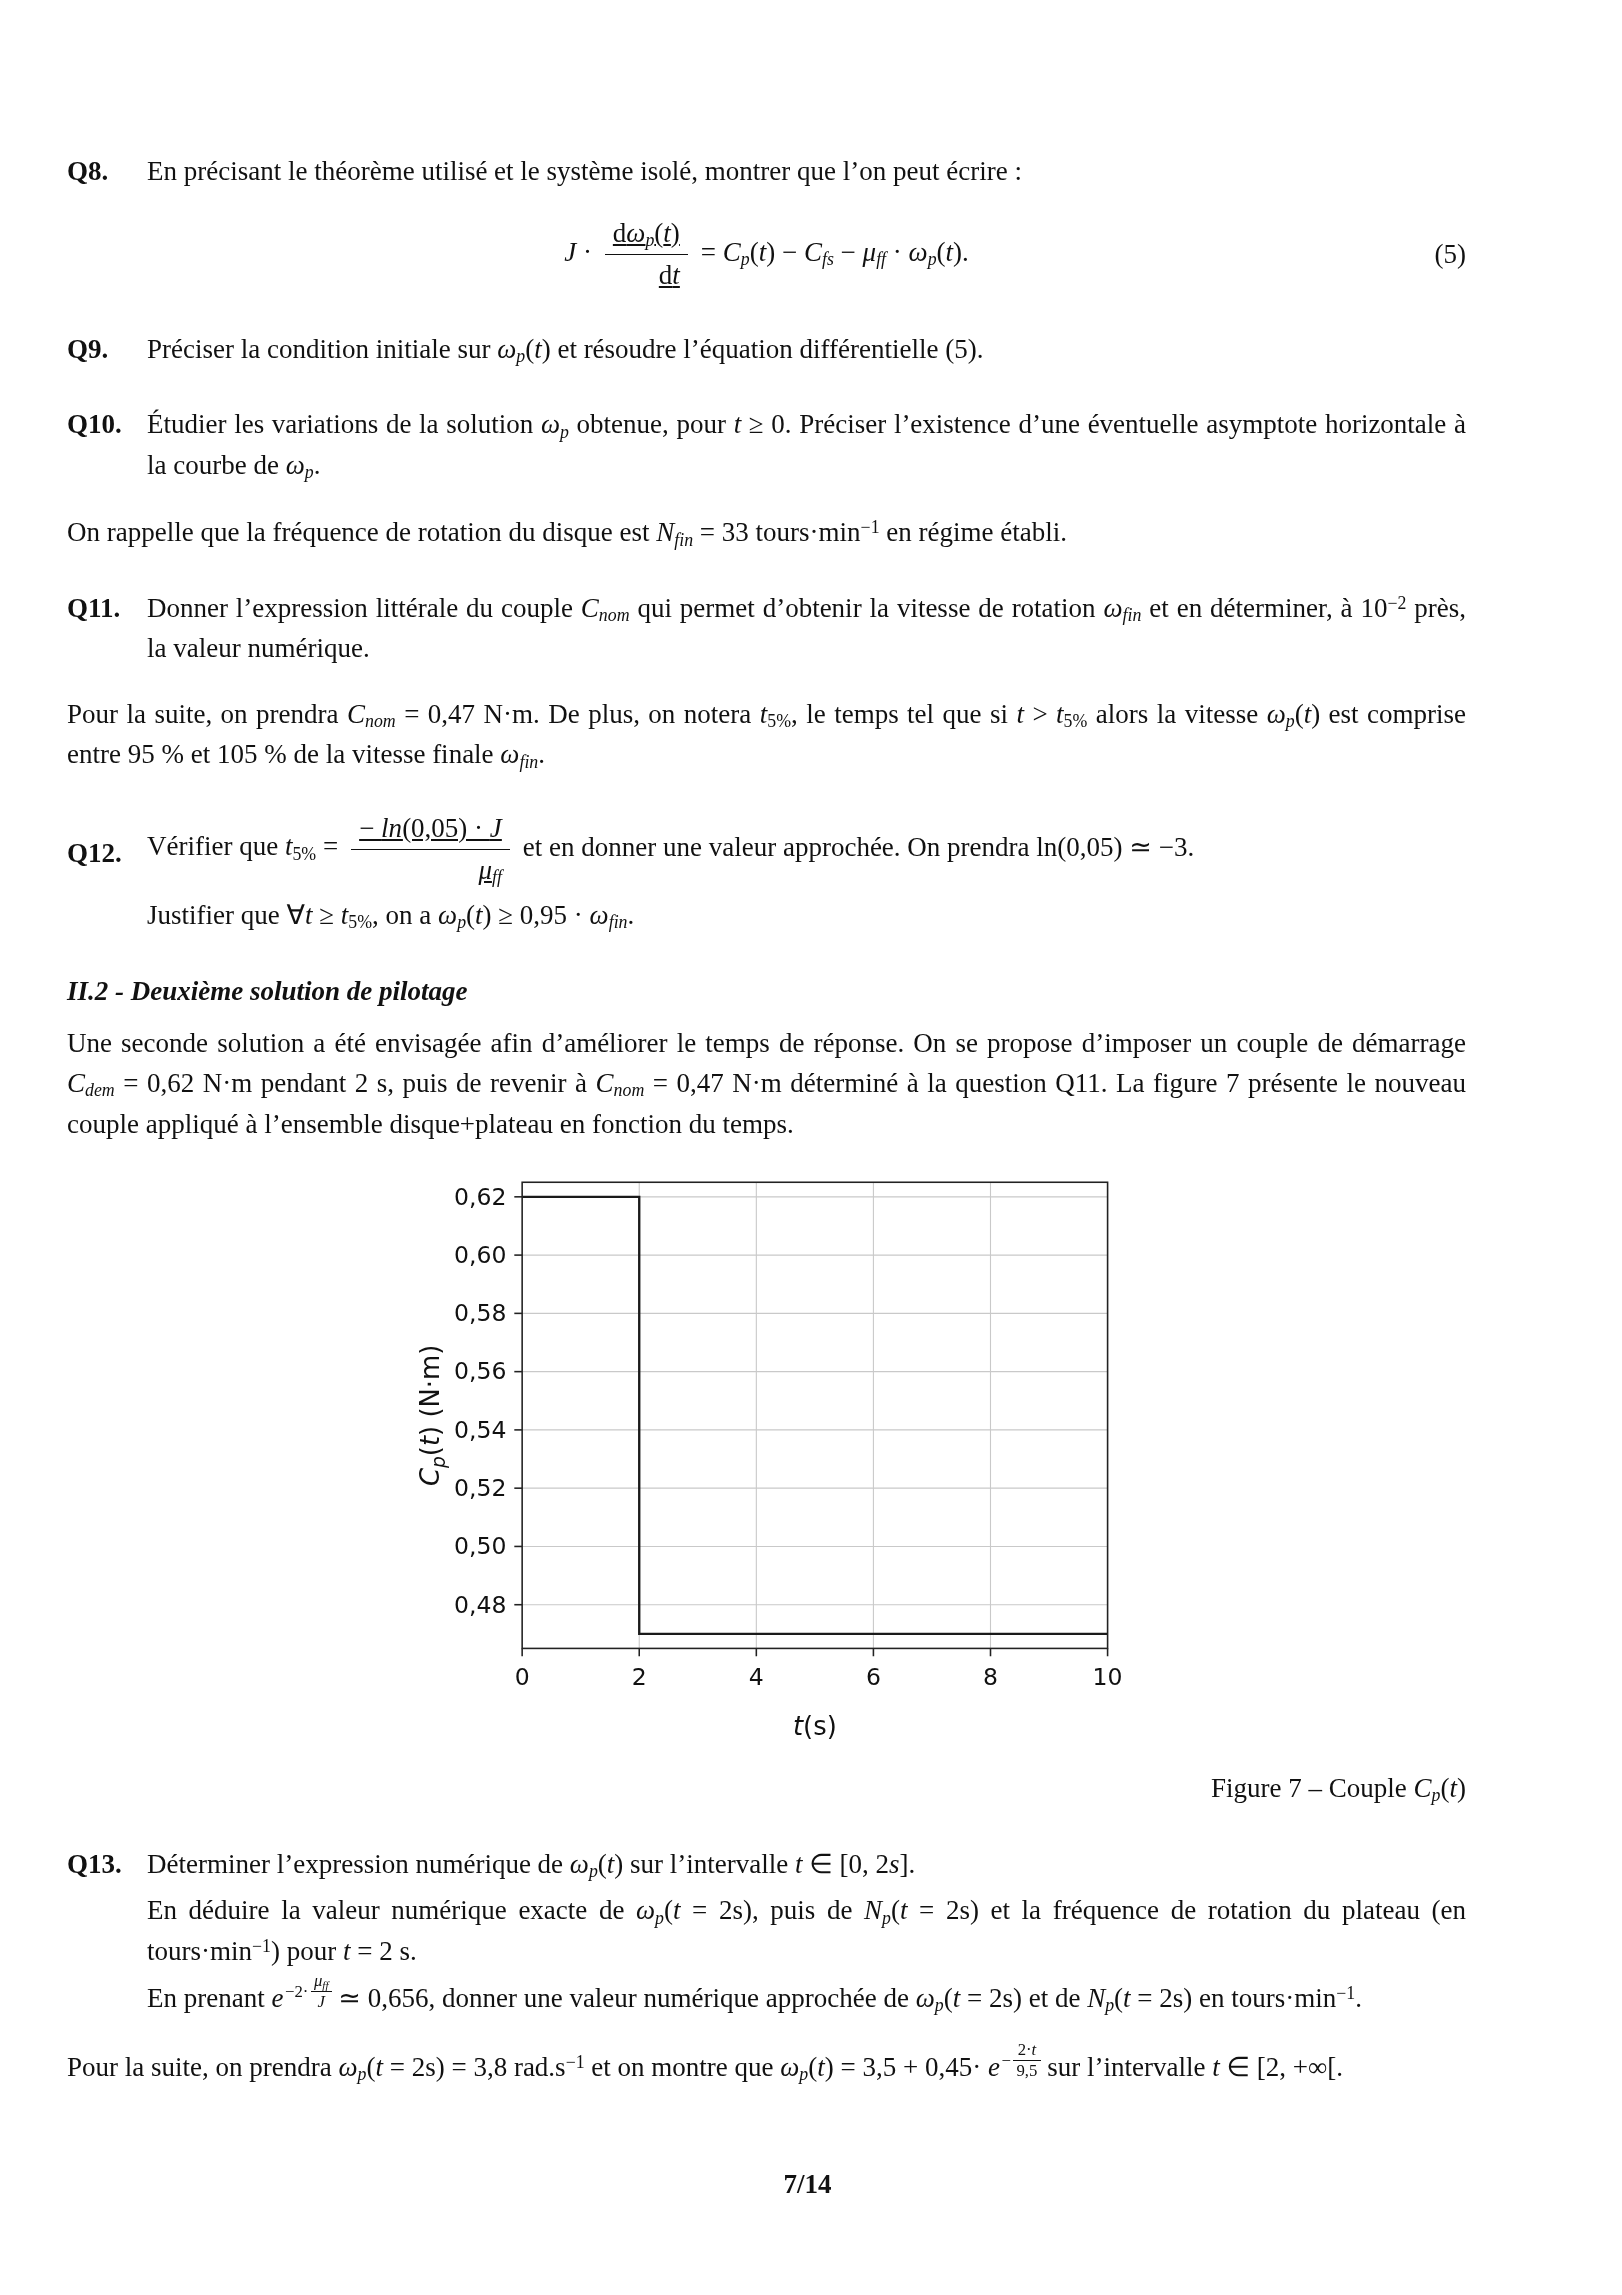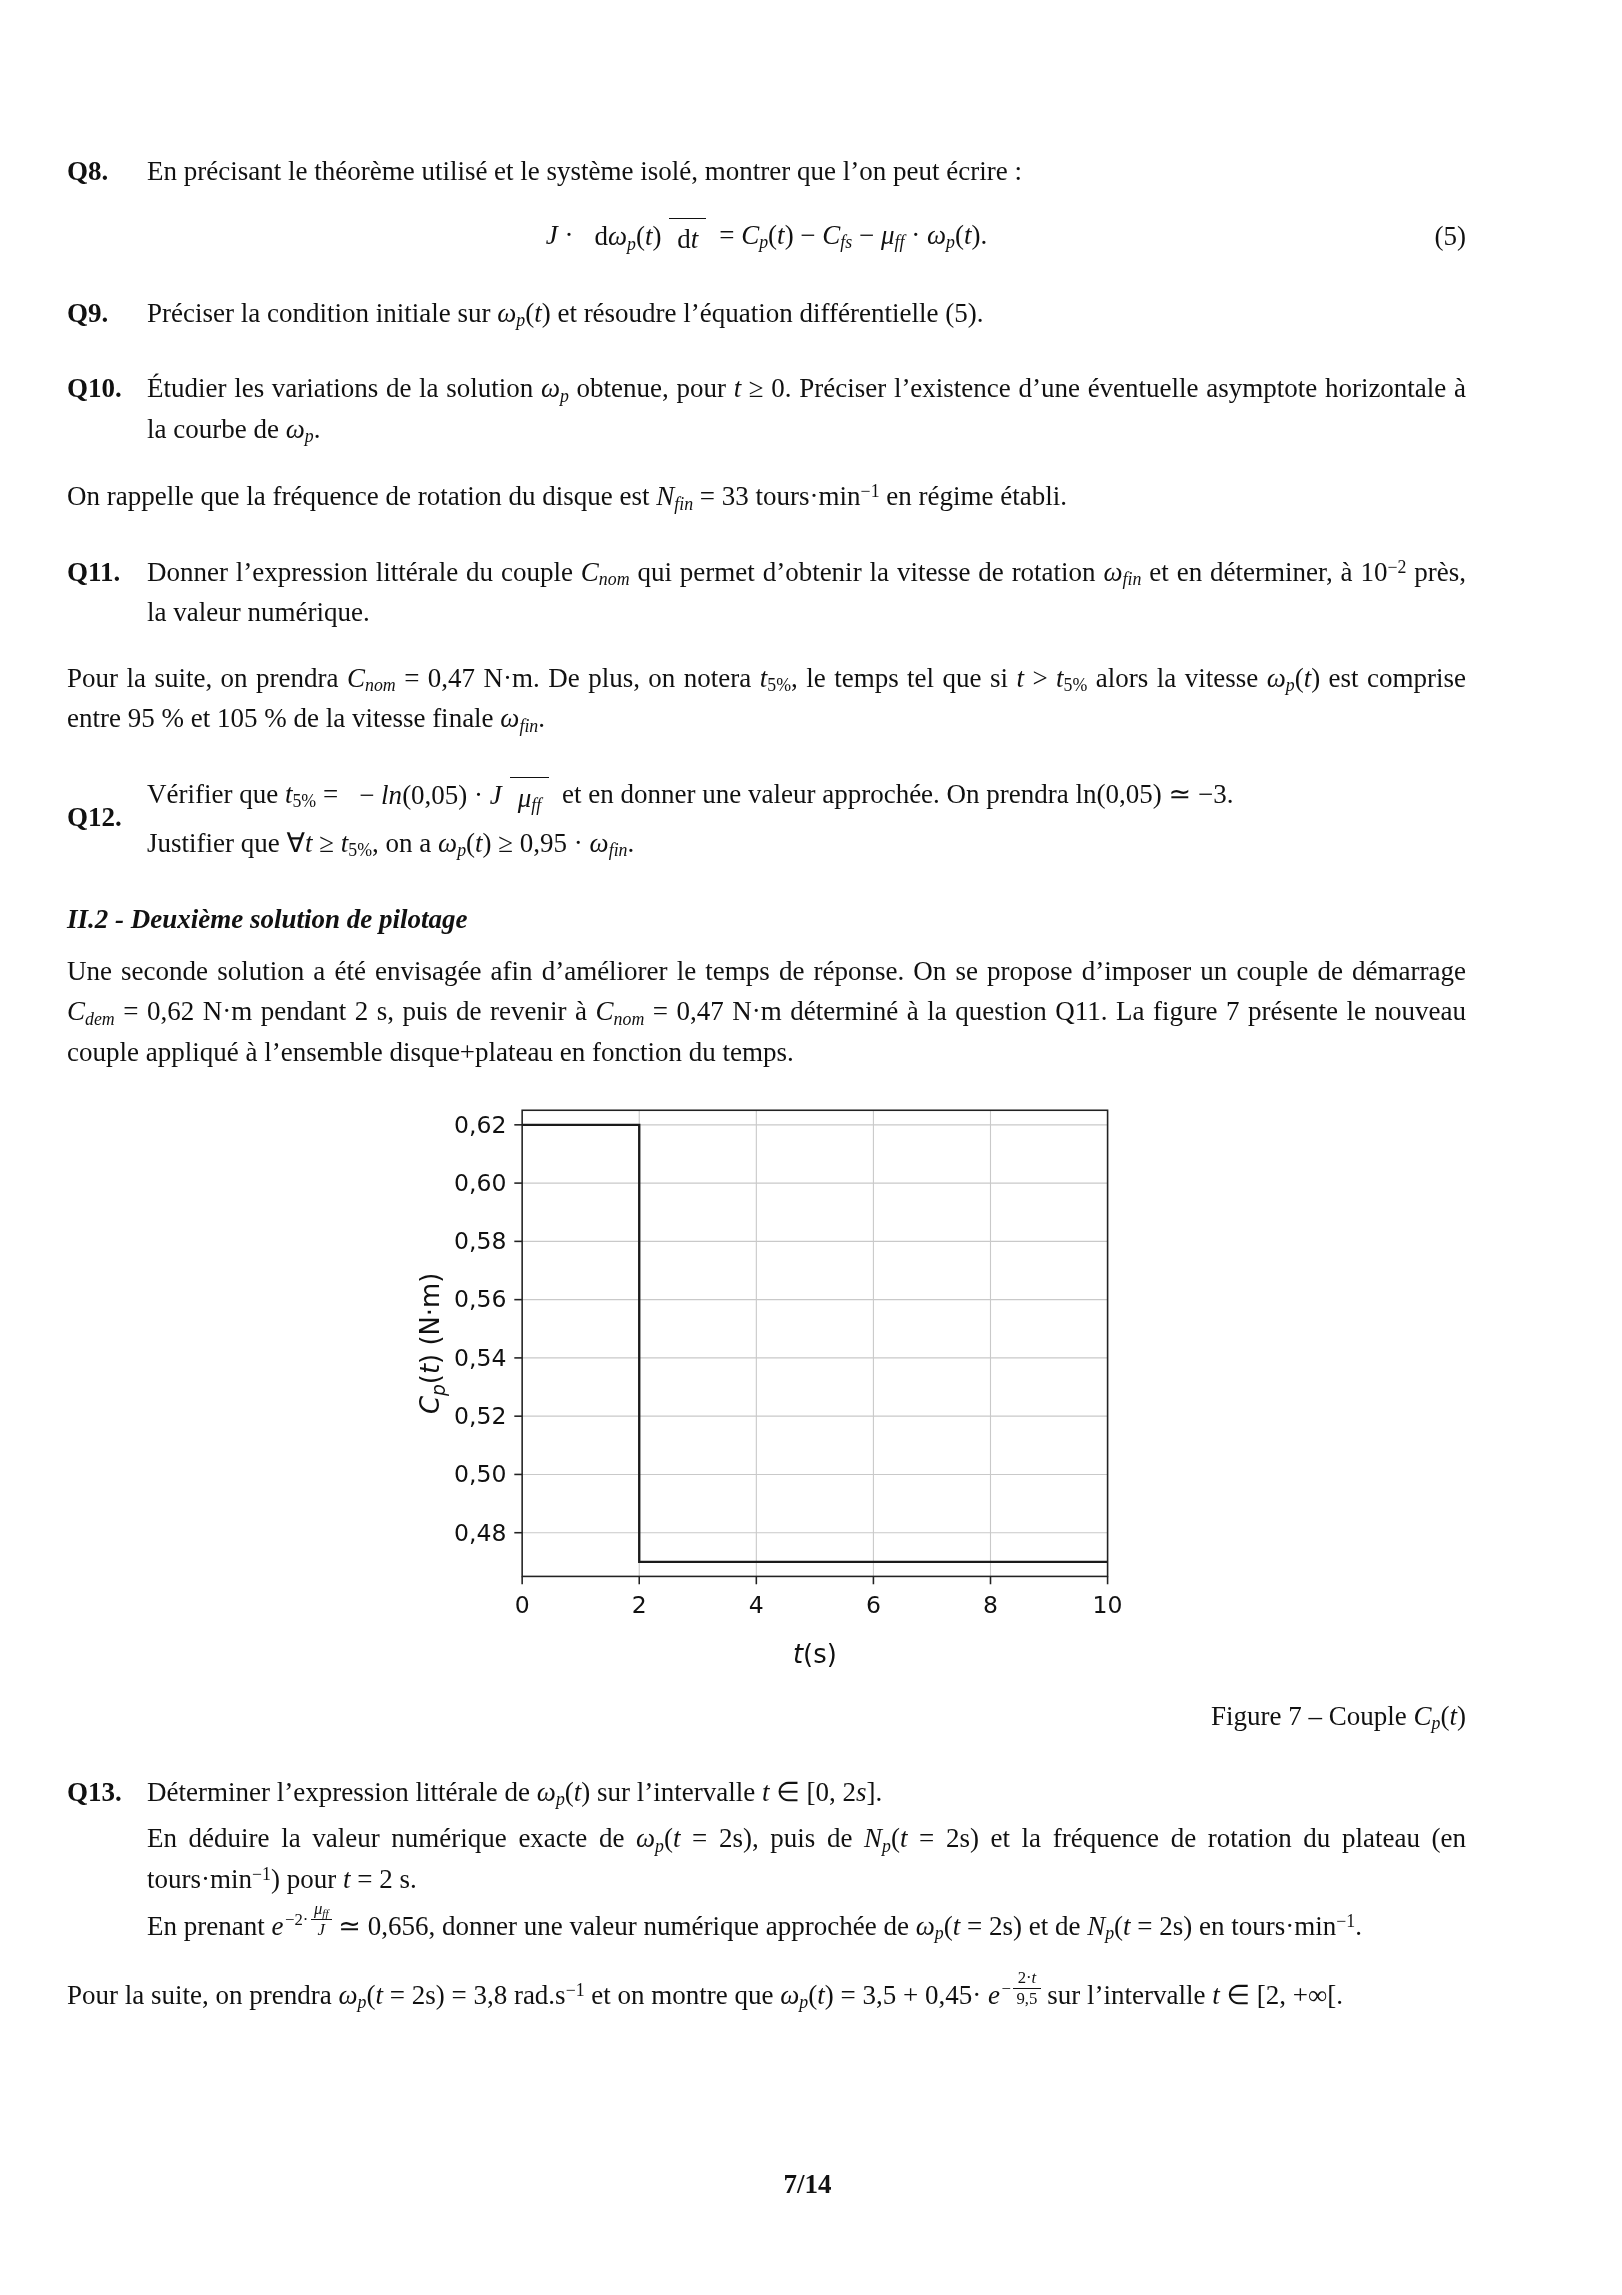--- a/index.html
+++ b/index.html
@@ -27,22 +27,22 @@
 
   .para { margin-top:25px; text-align:justify; }
   .note { margin-top:27px; }
   .section-heading { font-weight:bold; margin-top:36px;font-style:italic; }
   .tight { margin-top:11px; }
 
   .equation-row { position:relative; text-align:center; margin:23.6px 0 6.3px 0; }
   .eqtag { position:absolute; right:0; top:50%; transform:translateY(-50%); }
 
   .frac {
-    display:inline-flex; align-items:center;
-    vertical-align:middle; margin:0 6.3px; text-align:right; line-height:1.35;
+    display:inline-flex; flex-direction:column; align-items:center;
+    vertical-align:middle; margin:0 6.3px; text-align:right; line-height:1.35;text-decoration:underline;
   }
   .frac .num { padding:0 7.9px 2.4px 7.9px; }
   .frac .den { border-top:1.7px solid #111; align-self:stretch; padding:2.4px 7.9px 0 7.9px; }
 
   sup.exp {
     display:inline-flex; align-items:center;
     font-size:0.62em; top:-0.6em; line-height:1.1; margin-left:1.6px;
   }
   sup.exp .sfrac { display:inline-flex; flex-direction:column; align-items:center; margin-left:2.4px; text-align:center; }
   sup.exp .sfrac .num { padding:0 3.1px 0.8px 3.1px; }
@@ -154,21 +154,21 @@
         <text x="128" y="50.56250000000002" text-anchor="end" font-family="&quot;DejaVu Sans&quot;, sans-serif" font-size="30" fill="#111">0,62</text>
         <text x="521" y="726" text-anchor="middle" font-family="&quot;DejaVu Sans&quot;, sans-serif" font-size="33" fill="#111"><tspan dy="0" font-style="italic" font-size="33">t</tspan><tspan dy="0" font-size="33">(s)</tspan></text>
         <text x="42" y="319" text-anchor="middle" font-family="&quot;DejaVu Sans&quot;, sans-serif" font-size="33" fill="#111" transform="rotate(-90 42 319)"><tspan dy="0" font-style="italic" font-size="33">C</tspan><tspan dy="8" font-style="italic" font-size="23.759999999999998">p</tspan><tspan dy="-8" font-size="33">(</tspan><tspan dy="0" font-style="italic" font-size="33">t</tspan><tspan dy="0" font-size="33">) (N·m)</tspan></text>
       </svg>
     <div class="figure-caption"><span class="bd">Figure 7 – </span><span>Couple </span><span class="it">C</span><sub class="it">p</sub><span>(</span><span class="it">t</span><span>)</span></div>
   </div>
 
   <div class="q">
     <div class="qlabel">Q13.</div>
     <div class="qbody">
-      <div class="qline"><span>Déterminer l’expression littérale de </span><span class="it">ω</span><sub class="it">p</sub><span>(</span><span class="it">t</span><span>) sur l’intervalle </span><span class="it">t</span><span> ∈ [0, 2</span><span class="it">s</span><span>].</span></div>
+      <div class="qline"><span>Déterminer l’expression numérique de </span><span class="it">ω</span><sub class="it">p</sub><span>(</span><span class="it">t</span><span>) sur l’intervalle </span><span class="it">t</span><span> ∈ [0, 2</span><span class="it">s</span><span>].</span></div>
       <div class="qline"><span>En déduire la valeur numérique exacte de </span><span class="it">ω</span><sub class="it">p</sub><span>(</span><span class="it">t</span><span> = 2s), puis de </span><span class="it">N</span><sub class="it">p</sub><span>(</span><span class="it">t</span><span> = 2s) et la fréquence de rotation du plateau (en tours·min</span><sup>−1</sup><span>) pour </span><span class="it">t</span><span> = 2 s.</span></div>
       <div class="qline">
         <span><span>En prenant </span><span class="it">e</span></span><sup class="exp">
             <span><span>−2·</span></span>
             <span class="sfrac">
               <span class="num"><span class="it">μ</span><sub class="it">ff</sub></span>
               <span class="den"><span class="it">J</span></span>
             </span>
           </sup><span><span> ≃ 0,656, donner une valeur numérique approchée de </span><span class="it">ω</span><sub class="it">p</sub><span>(</span><span class="it">t</span><span> = 2s) et de </span><span class="it">N</span><sub class="it">p</sub><span>(</span><span class="it">t</span><span> = 2s) en tours·min</span><sup>−1</sup><span>.</span></span>
       </div>

